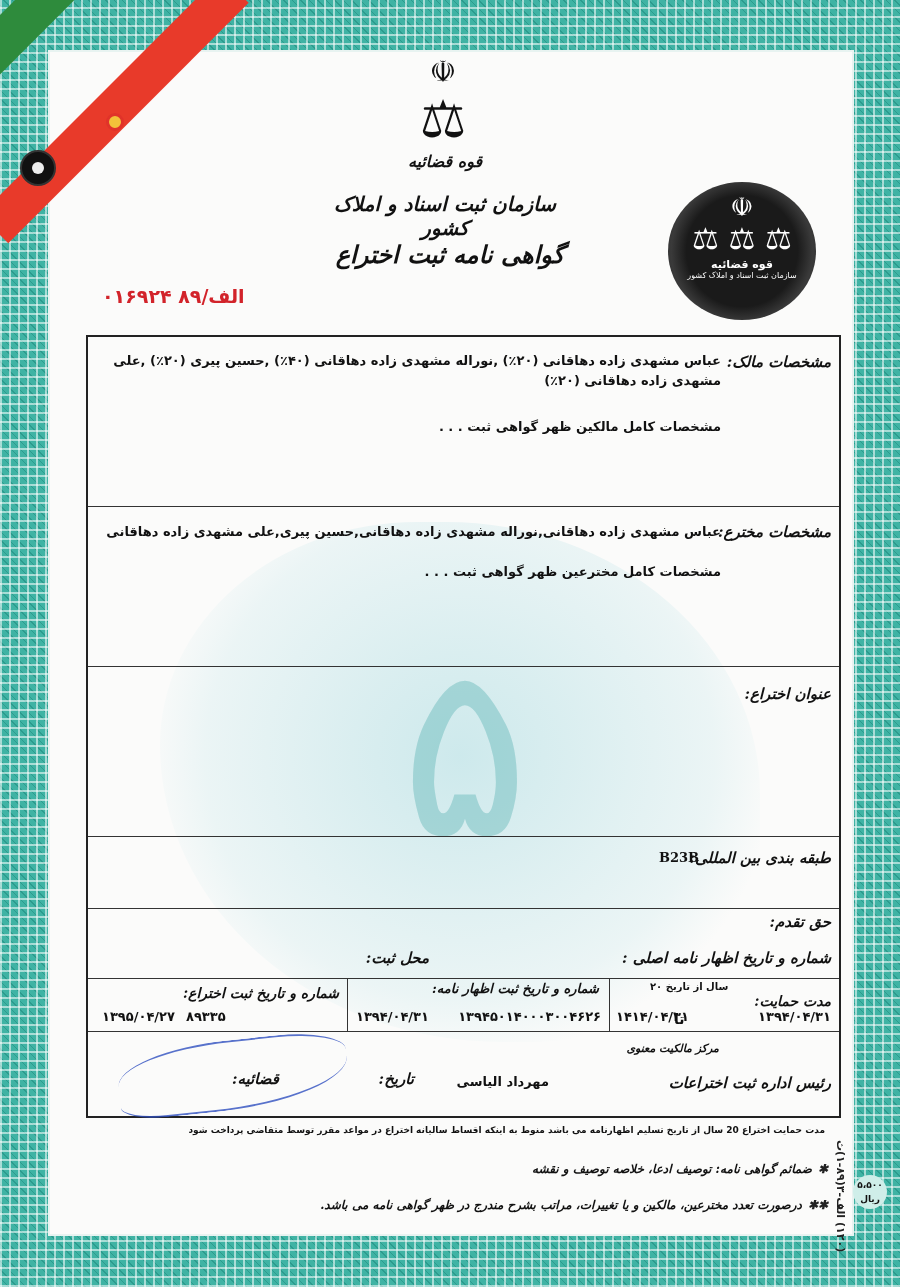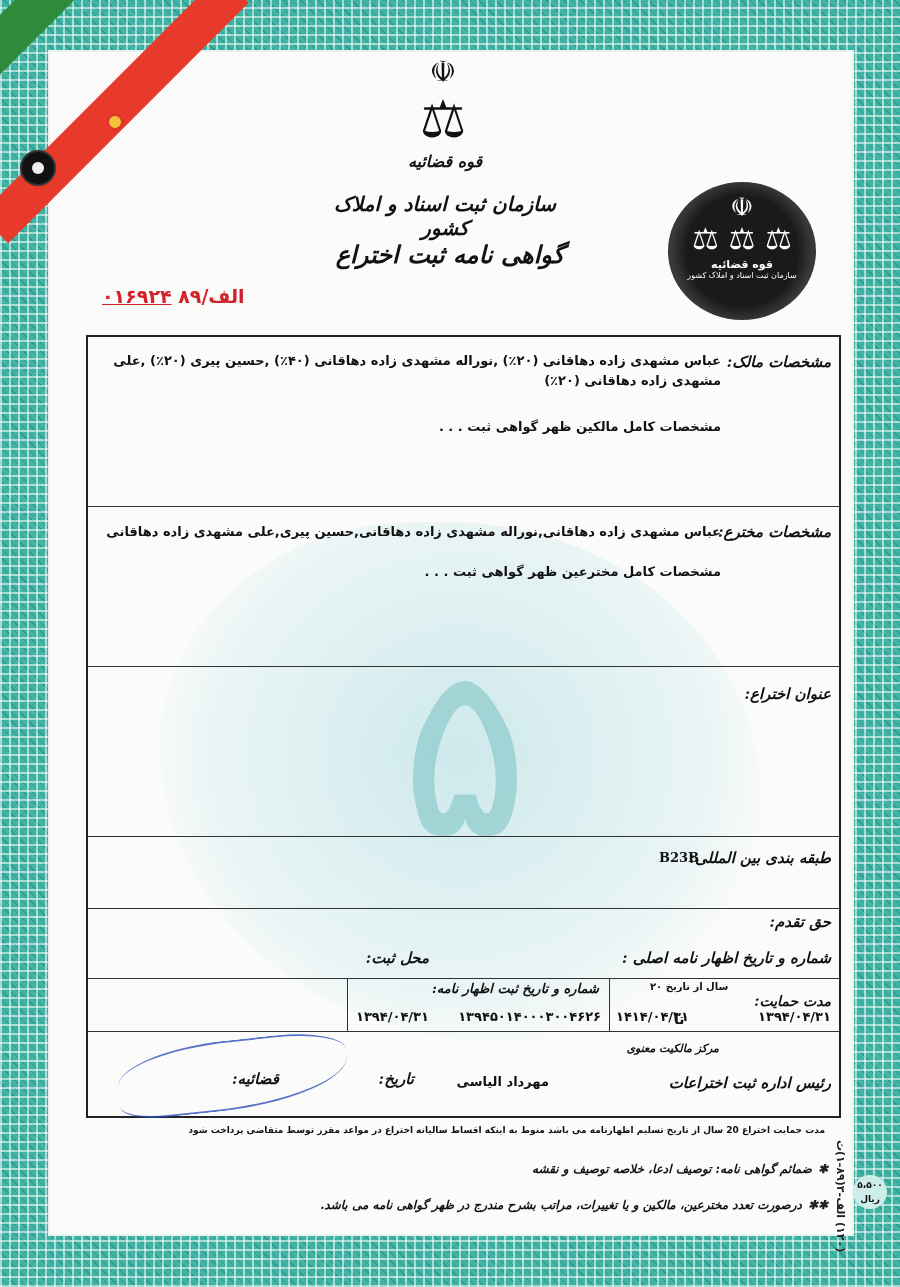--- a/index.html
+++ b/index.html
@@ -64,21 +64,21 @@
   .emblem .scales { font-size: 52px; line-height: 60px; }
   .judiciary { position: absolute; left: 380px; top: 152px; width: 130px; text-align: center;
     font-family: "DejaVu Serif", serif; font-size: 16px; font-weight: bold; font-style: italic; }
   .org { position: absolute; left: 330px; top: 192px; width: 230px; text-align: center;
     font-family: "DejaVu Serif", serif; font-size: 20px; font-weight: bold; font-style: italic; }
   .cert-title { position: absolute; left: 300px; top: 240px; width: 300px; text-align: center;
     font-family: "DejaVu Serif", serif; font-size: 24px; font-weight: bold; font-style: italic; }
 
   .serial { position: absolute; left: 88px; top: 285px; width: 180px; direction: ltr; text-align: left;
     color: #d2232a; font-weight: bold; font-size: 19px; font-family: "DejaVu Sans", sans-serif; }
-  .serial .num { margin-left: 14px; text-decoration: underline; }
+  .serial .num { margin-left: 14px; }
 
   .seal {
     position: absolute; left: 668px; top: 182px; width: 148px; height: 138px;
     border-radius: 50%; background: radial-gradient(circle, #1a1a1a 55%, #3a3a3a 70%, #1a1a1a);
     color: #fff; text-align: center; overflow: hidden;
   }
   .seal .s-top { font-size: 26px; margin-top: 10px; font-family: "DejaVu Serif", serif; }
   .seal .s-mid { font-size: 30px; line-height: 34px; }
   .seal .s-txt { font-size: 11px; font-weight: bold; margin-top: 2px; }
   .seal .s-sub { font-size: 8px; }
@@ -194,20 +194,25 @@
       <div class="cval" style="left:40px; top:2px; font-size:10px;">۲۰ سال از تاریخ</div>
       <div class="cval" style="right:8px; top:30px;">۱۳۹۴/۰۴/۳۱</div>
       <div class="cval" style="left:64px; top:32px; font-size:14px;">تا</div>
       <div class="cval" style="left:6px; top:30px;">۱۴۱۴/۰۴/۳۱</div>
     </div>
     <div class="cell" style="right:230px; width:262px;padding-left:6px;">
       <div class="clabel" style="right:10px; top:2px;">شماره و تاریخ ثبت اظهار نامه:</div>
       <div class="cval" style="right:8px; top:30px;">۱۳۹۴۵۰۱۴۰۰۰۳۰۰۴۶۲۶</div>
       <div class="cval" style="left:8px; top:30px;">۱۳۹۴/۰۴/۳۱</div>
     </div>
+    <div class="cell" style="right:492px; width:259px; border-left:none;">
+      <div class="clabel" style="right:8px; top:6px; font-size:14px;">شماره و تاریخ ثبت اختراع:</div>
+      <div class="cval" style="left:98px; top:30px;">۸۹۳۳۵</div>
+      <div class="cval" style="left:14px; top:30px;">۱۳۹۵/۰۴/۲۷</div>
+    </div>
   </div>
 
   <div class="row row-sign">
     <div class="label" style="top:10px; right:120px; font-size:11px;">مرکز مالکیت معنوی</div>
     <div class="label" style="top:42px; right:8px;">رئیس اداره ثبت اختراعات</div>
     <div class="value" style="top:40px; right:290px;">مهرداد الیاسی</div>
     <div class="label" style="top:38px; right:425px;">تاریخ:</div>
     <div class="label" style="top:38px; right:560px;">قضائیه:</div>
     <div class="signature-scribble"></div>
   </div>

